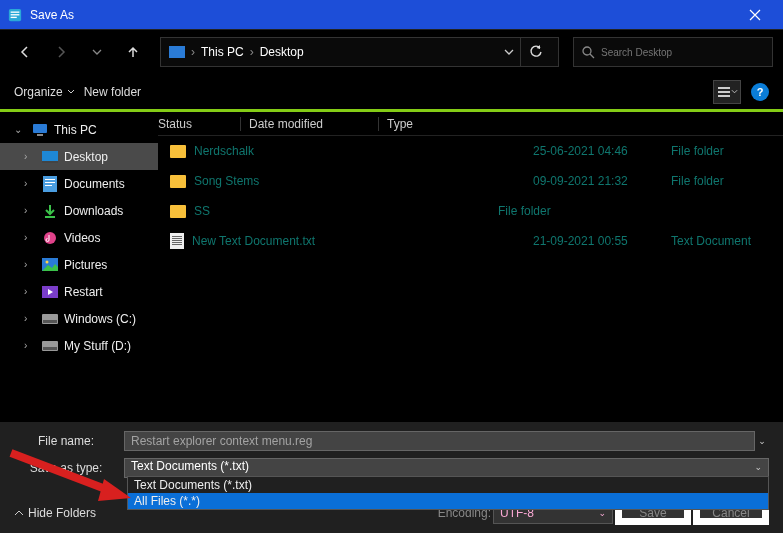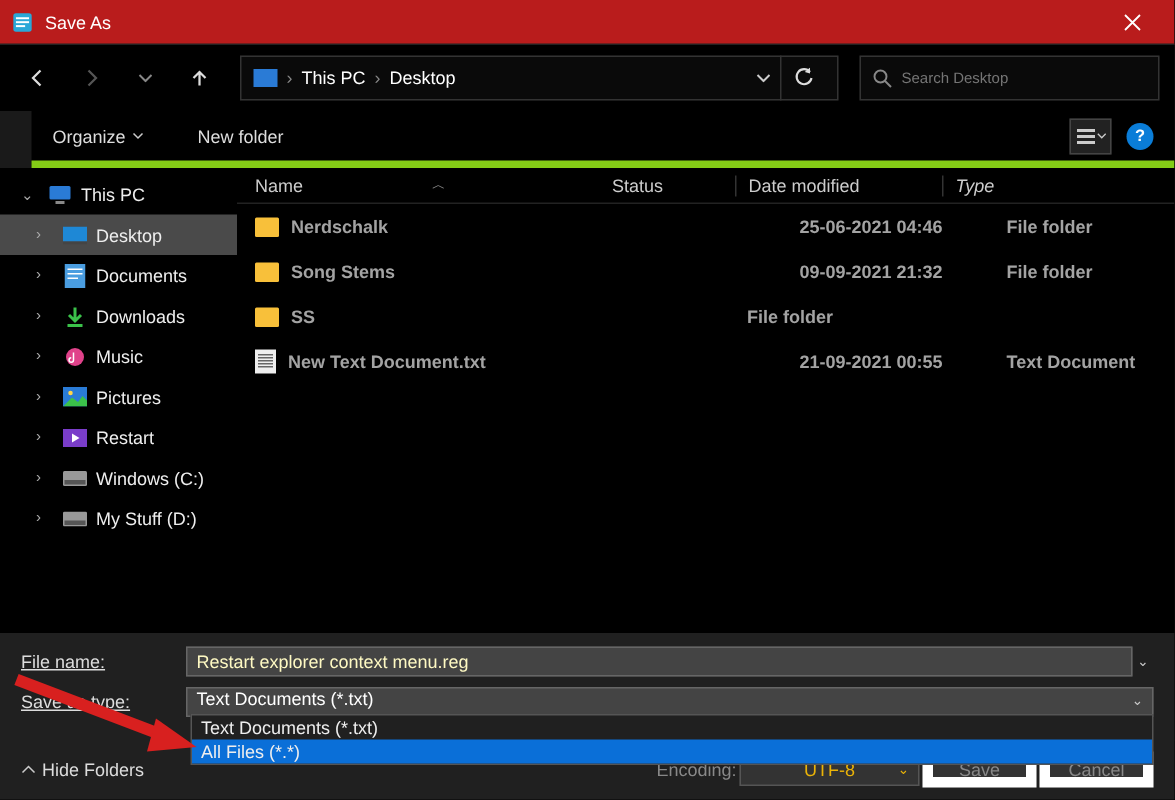--- a/index.html
+++ b/index.html
@@ -1,80 +1,80 @@
 <!DOCTYPE html>
 <html><head>
 <meta charset="utf-8">
 <style>
 * { margin:0; padding:0; box-sizing:border-box; font-family:"Segoe UI",Arial,sans-serif; }
 body { background:#1a1a1a; width:783px; height:533px; overflow:hidden; position:relative; color:#fff; font-size:12px; }
 
-.titlebar { height:30px; background:#b91c1c; display:flex; align-items:center; padding:0 8px; border-bottom:1px solid #222; }
+.titlebar { height:30px; background:#1d4ed8; display:flex; align-items:center; padding:0 8px; border-bottom:1px solid #222; }
 .titlebar .icon { width:14px; height:14px; margin-right:8px; }
 .titlebar .title { flex:1; font-size:12px; color:#fff; }
 .titlebar .close { width:40px; height:30px; display:flex; align-items:center; justify-content:center; cursor:pointer; }
 
 .navbar { height:44px; background:#000; display:flex; align-items:center; padding:0 10px; gap:6px; }
 .navbtn { width:30px; height:30px; display:flex; align-items:center; justify-content:center; color:#aaa; cursor:pointer; }
 .navbtn.disabled { color:#555; }
 .addr { flex:1; height:30px; background:#0a0a0a; border:1px solid #333; display:flex; align-items:center; padding:0 8px; gap:6px; margin-left:6px; }
 .addr .pcicon { width:16px; height:12px; background:#2a7bd6; }
 .addr .crumb { color:#fff; }
 .addr .sep { color:#888; }
 .addr .spacer { flex:1; }
 .refresh { width:30px; height:30px; display:flex; align-items:center; justify-content:center; color:#fff; border-left:1px solid #333; }
 .search { width:200px; height:30px; background:#0a0a0a; border:1px solid #333; display:flex; align-items:center; padding:0 8px; gap:6px; margin-left:8px; }
 .search input { background:transparent; border:none; color:#aaa; font-size:10px; flex:1; outline:none; }
 
-.toolbar { height:38px; background:#000; display:flex; align-items:center; padding:0 14px; gap:36px; border-bottom:5px solid #84cc16;margin-left:21px; }
+.toolbar { height:38px; background:#000; display:flex; align-items:center; padding:0 14px; gap:9px; border-bottom:3px solid #84cc16; }
 .tbtn { color:#ddd; display:flex; align-items:center; gap:4px; cursor:pointer; }
 .toolbar .right { margin-left:auto; display:flex; align-items:center; gap:10px; }
 .viewbtn { width:28px; height:24px; border:1px solid #444; display:flex; align-items:center; justify-content:center; background:#222; }
 .helpbtn { width:18px; height:18px; border-radius:50%; background:#0a7dd8; color:#fff; display:flex; align-items:center; justify-content:center; font-size:11px; font-weight:bold; }
 
 .main { display:flex; height:310px; background:#000; }
 .sidebar { width:158px; background:#000; padding:4px 0; overflow:hidden; }
 .tree-item { display:flex; align-items:center; height:27px; padding:0 6px 0 14px; gap:6px; cursor:pointer; color:#eee; }
 .tree-item.selected { background:#4a4a4a; }
 .tree-item.child { padding-left:24px; }
 .tree-item .exp { width:12px; color:#aaa; font-size:10px; }
 .tree-item .ico { width:16px; height:16px; display:flex; align-items:center; justify-content:center; }
 
 .filepane { flex:1; background:#000; display:flex; flex-direction:column; }
 .cols { display:flex; height:24px; border-bottom:1px solid #222; align-items:center; color:#ccc; }
 .col-name { width:250px; padding-left:12px; position:relative; }
 .col-name .sort { position:absolute; left:130px; top:0; color:#888; font-size:9px; }
 .col-status { width:82px; }
 .col-date { width:138px; border-left:1px solid #333; padding-left:8px; }
-.col-type { flex:1; border-left:1px solid #333; padding-left:8px;font-style:italic; }
-.row { display:flex; height:30px; align-items:center; color:#a3a3a3;font-weight:bold; }
+.col-type { flex:1; border-left:1px solid #333; padding-left:8px; }
+.row { display:flex; height:30px; align-items:center; color:#0f766e; }
 .row .rn { width:250px; padding-left:12px; display:flex; align-items:center; gap:8px; }
 .row .rs { width:82px; }
 .row .rd { width:138px; padding-left:8px;margin-left:35px; }
 .row .rt { flex:1; padding-left:8px; }
 .foldericon { width:16px; height:13px; background:#f8c03a; border-radius:1px; }
 .txticon { width:14px; height:16px; background:#eee; position:relative; }
 .txticon::after { content:""; position:absolute; left:2px; top:3px; width:10px; height:1px; background:#666; box-shadow:0 2px 0 #666,0 4px 0 #666,0 6px 0 #666,0 8px 0 #666;}
 
 .bottom { background:#202020; padding:8px 14px 10px; position:relative; }
 .frow { display:flex; align-items:center; height:22px; margin-bottom:5px; }
-.flabel { width:110px; text-align:left; padding-right:6px; color:#ddd;text-decoration:underline; }
-.finput { flex:1; height:20px; background:#444; border:1px solid #666; color:#fef9c3; padding:0 6px; font-size:12px; }
+.flabel { width:110px; text-align:center; padding-right:6px; color:#ddd; }
+.finput { flex:1; height:20px; background:#444; border:1px solid #666; color:#a3a3a3; padding:0 6px; font-size:12px; }
 .fselect { flex:1; height:20px; background:#444; border:1px solid #666; color:#fff; padding:0 6px; font-size:12px; position:relative; }
 .fselect .chev { position:absolute; right:6px; top:3px; color:#ccc; font-size:9px; }
 
 .dropdown { position:absolute; left:127px; right:14px; top:54px; background:#202020; border:1px solid #555; z-index:5; }
 .dropdown .opt { height:16px; padding:0 6px; color:#eee; font-size:12px; line-height:16px; }
 .dropdown .opt.hover { background:#0a6fd8; }
 
 .bottombar { position:absolute; bottom:0; left:0; right:0; height:40px; background:#202020; display:flex; align-items:center; padding:0 14px; gap:2px; }
 .hidefolders { display:flex; align-items:center; gap:4px; color:#ddd; cursor:pointer; }
 .bbspacer { flex:1; }
 .enclabel { color:#888; }
-.encsel { width:120px; height:22px; background:#333; border:1px solid #555; color:#eab308; padding:0 6px; display:flex; align-items:center; position:relative;justify-content:center; }
+.encsel { width:120px; height:22px; background:#333; border:1px solid #555; color:#f9a8d4; padding:0 6px; display:flex; align-items:center; position:relative; }
 .btn { width:76px; height:24px; background:#333; border:7px solid #ffffff; color:#888; display:flex; align-items:center; justify-content:center; cursor:pointer; }
 
 .arrow { position:absolute; left:6px; top:445px; z-index:20; pointer-events:none; }
 
 .pcicon-svg { width:16px; height:14px; }
 </style>
 </head>
 <body>
 
 <div class="titlebar">
@@ -207,21 +207,21 @@
         <span>Downloads</span>
       </div>
     <div class="tree-item child">
         <span class="exp">›</span>
         <span class="ico">
           <svg width="14" height="14" viewBox="0 0 14 14">
             <circle cx="7" cy="7" r="6" fill="#e0428a"></circle>
             <path d="M6 4 L6 9 A1.5 1.5 0 1 1 4.5 7.5" stroke="#fff" fill="none"></path>
           </svg>
         </span>
-        <span>Music</span>
+        <span>Videos</span>
       </div>
     <div class="tree-item child">
         <span class="exp">›</span>
         <span class="ico">
           <svg width="16" height="13" viewBox="0 0 16 13">
             <rect width="16" height="13" fill="#2a7bd6"></rect>
             <circle cx="5" cy="4" r="1.5" fill="#ffd54a"></circle>
             <path d="M0 13 L6 7 L10 10 L13 6 L16 9 L16 13 Z" fill="#3bc24a"></path>
           </svg>
         </span>
@@ -254,21 +254,20 @@
             <rect width="16" height="10" rx="1" fill="#999"></rect>
             <rect x="1" y="6" width="14" height="3" fill="#555"></rect>
           </svg>
         </span>
         <span>My Stuff (D:)</span>
       </div>
   </div>
 
   <div class="filepane">
     <div class="cols">
-      <div class="col-name"><span>Name</span><span class="sort">︿</span></div>
       <div class="col-status">Status</div>
       <div class="col-date">Date modified</div>
       <div class="col-type">Type</div>
     </div>
     <div id="rows">
         <div class="row">
           <div class="rn">
             <div class="foldericon"></div>
             <span>Nerdschalk</span>
           </div>

